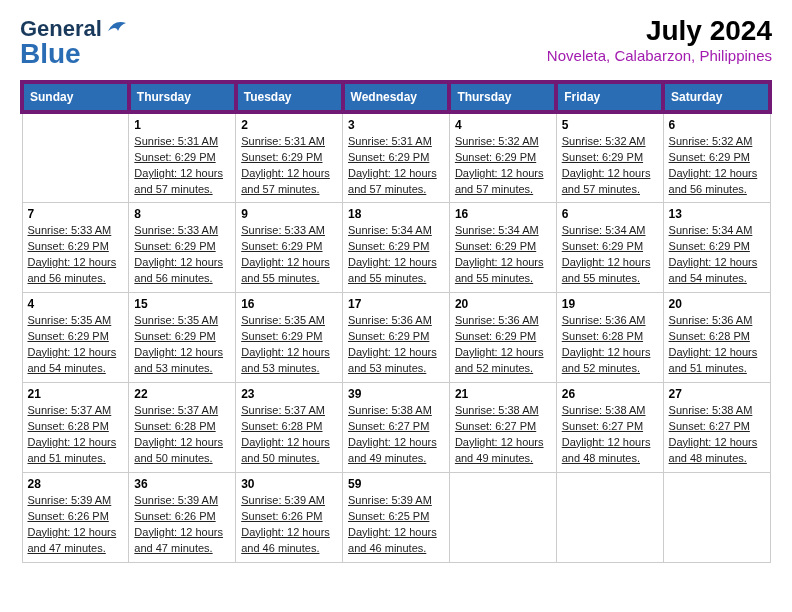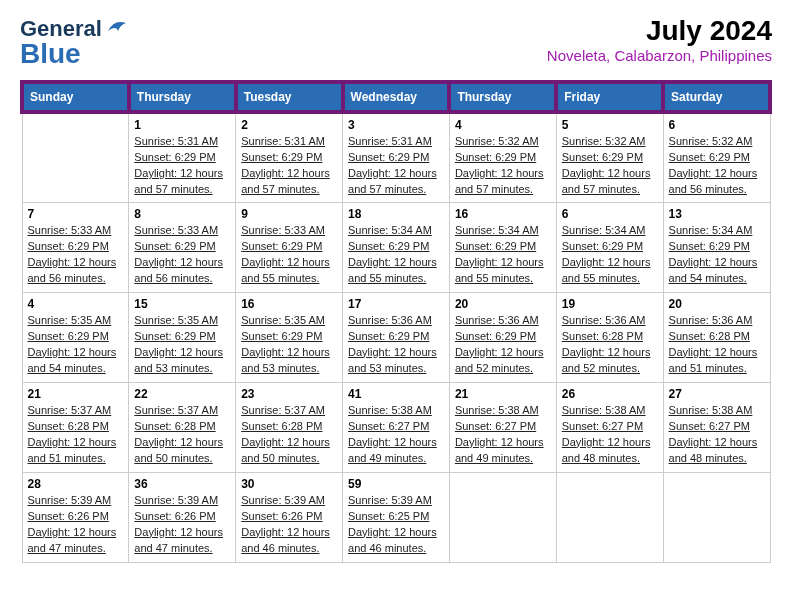--- a/index.html
+++ b/index.html
@@ -200,21 +200,21 @@
         </td>
         <td>
           <span class="day-number">22</span>
           <div class="day-info">Sunrise: 5:37 AM<br>Sunset: 6:28 PM<br>Daylight: 12 hours and 50 minutes.</div>
         </td>
         <td>
           <span class="day-number">23</span>
           <div class="day-info">Sunrise: 5:37 AM<br>Sunset: 6:28 PM<br>Daylight: 12 hours and 50 minutes.</div>
         </td>
         <td>
-          <span class="day-number">41</span>
+          <span class="day-number">39</span>
           <div class="day-info">Sunrise: 5:38 AM<br>Sunset: 6:27 PM<br>Daylight: 12 hours and 49 minutes.</div>
         </td>
         <td>
           <span class="day-number">21</span>
           <div class="day-info">Sunrise: 5:38 AM<br>Sunset: 6:27 PM<br>Daylight: 12 hours and 49 minutes.</div>
         </td>
         <td>
           <span class="day-number">26</span>
           <div class="day-info">Sunrise: 5:38 AM<br>Sunset: 6:27 PM<br>Daylight: 12 hours and 48 minutes.</div>
         </td>

